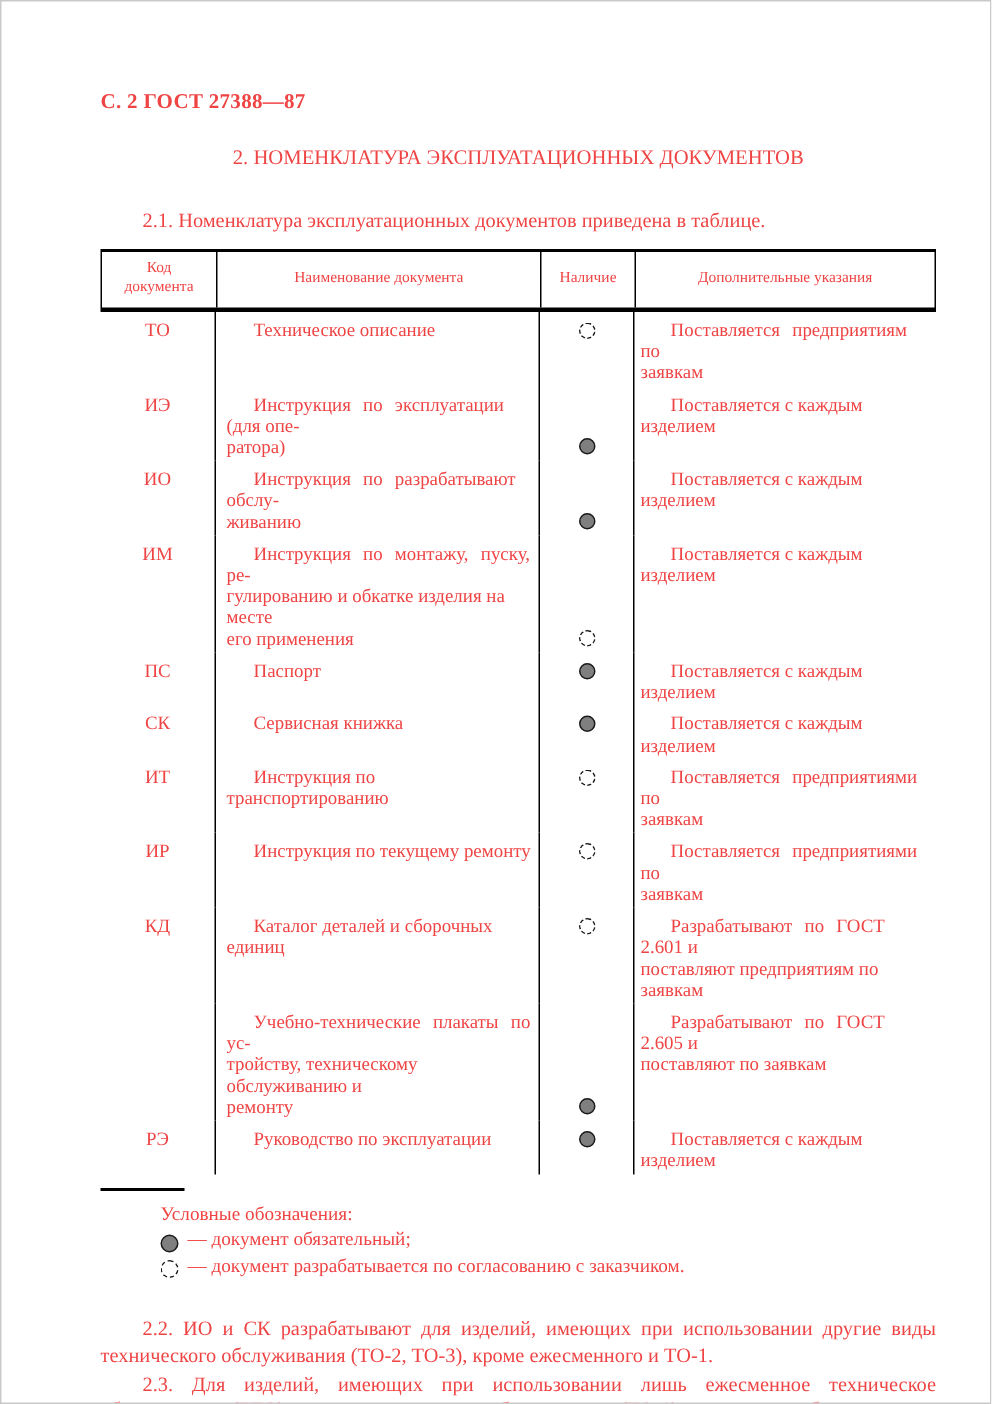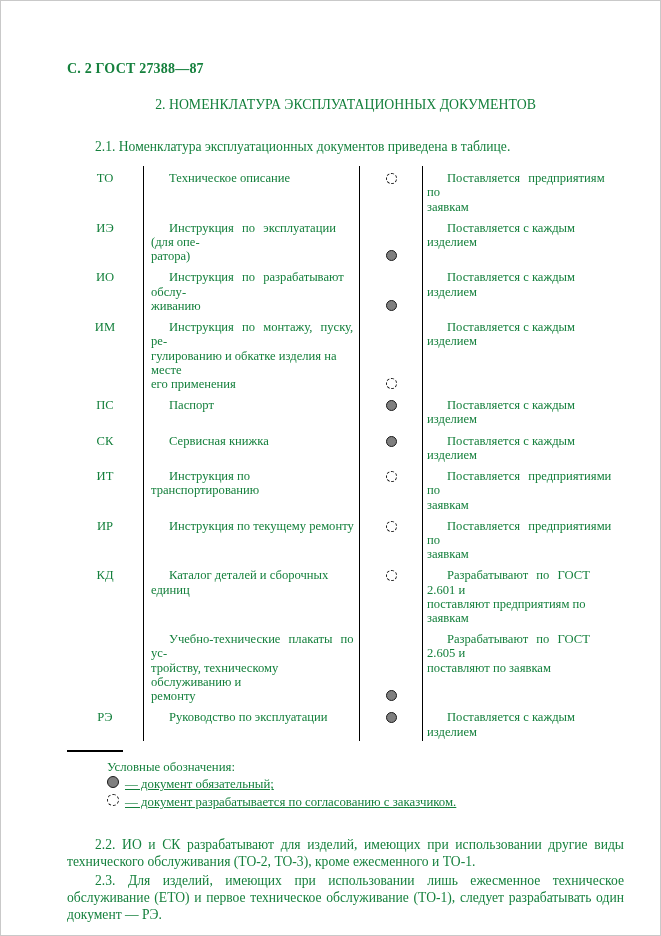--- a/index.html
+++ b/index.html
@@ -2,21 +2,21 @@
 <html style="--dot-fill: #7f7f7f;"><head>
 <meta charset="utf-8">
 <style>
   html,body{margin:0;padding:0;background:#ffffff;}
   .page{
     position:relative;
     width:659px;height:934px;
     border:1px solid #c9c9c9;
     background:#ffffff;
     font-family:"Liberation Serif","DejaVu Serif",serif;
-    color:#15803d;
+    color:#ef4444;
     overflow:hidden;
   }
   .content{position:absolute;left:66px;top:60px;width:557px;}
   .doc-header{font-weight:bold;font-size:14px;letter-spacing:.2px;}
   .sec-title{font-weight:normal;font-size:13.8px;text-align:center;margin-top:20px;}
   .para{font-size:13.6px;line-height:1.26;text-align:justify;text-indent:28px;margin-top:2px;}
   .para.first{margin-top:25px;}
 
   
   .gtable{margin-top:11px;font-size:12.6px;line-height:1.13;}
@@ -43,36 +43,43 @@
   .c-notes{padding-left:4px;text-indent:20px;white-space:pre-line;padding-bottom:2px;}
   .spread::first-line{word-spacing:5px;}
 
   .dot{width:11px;height:11px;border-radius:50%;display:inline-block;box-sizing:border-box;margin-top:2px;}
   .dot-filled{background:var(--dot-fill,#7f7f7f);border:1.5px solid #1a1a1a;}
   .dot-open{background:#ffffff;border:1.4px dashed #1a1a1a;}
 
   
   .footnote-rule{width:56px;height:2px;background:#000;margin-top:9px;}
   .legend{margin-top:7px;margin-left:40px;font-size:12.8px;line-height:1.3;}
-  .legend-row{display:flex;align-items:flex-start;gap:6px;margin-top:1px;text-decoration:underline;}
+  .legend-row{display:flex;align-items:flex-end;gap:6px;margin-top:1px;}
   .legend .dot{margin-top:0;width:12px;height:12px;flex:0 0 auto;}
 </style>
 </head>
 <body>
 
 <div class="page">
   <div class="content">
 
     <div class="doc-header">С. 2 ГОСТ 27388—87</div>
 
     <div class="sec-title">2. НОМЕНКЛАТУРА ЭКСПЛУАТАЦИОННЫХ ДОКУМЕНТОВ</div>
 
     <div class="para first">2.1. Номенклатура эксплуатационных документов приведена в таблице.</div>
 
     <div class="gtable">
+      <div class="thead">
+        <div class="hcell">Код
+документа</div>
+        <div class="hcell">Наименование документа</div>
+        <div class="hcell">Наличие</div>
+        <div class="hcell">Дополнительные указания</div>
+      </div>
       <div class="tbody">
   <div class="trow">
     <div class="c-code">ТО</div>
     <div class="c-name">Техническое описание</div>
     <div class="c-presence align-top">
       <span class="dot dot-open"></span>
     </div>
     <div class="c-notes spread">Поставляется предприятиям по
 заявкам</div>
   </div>

